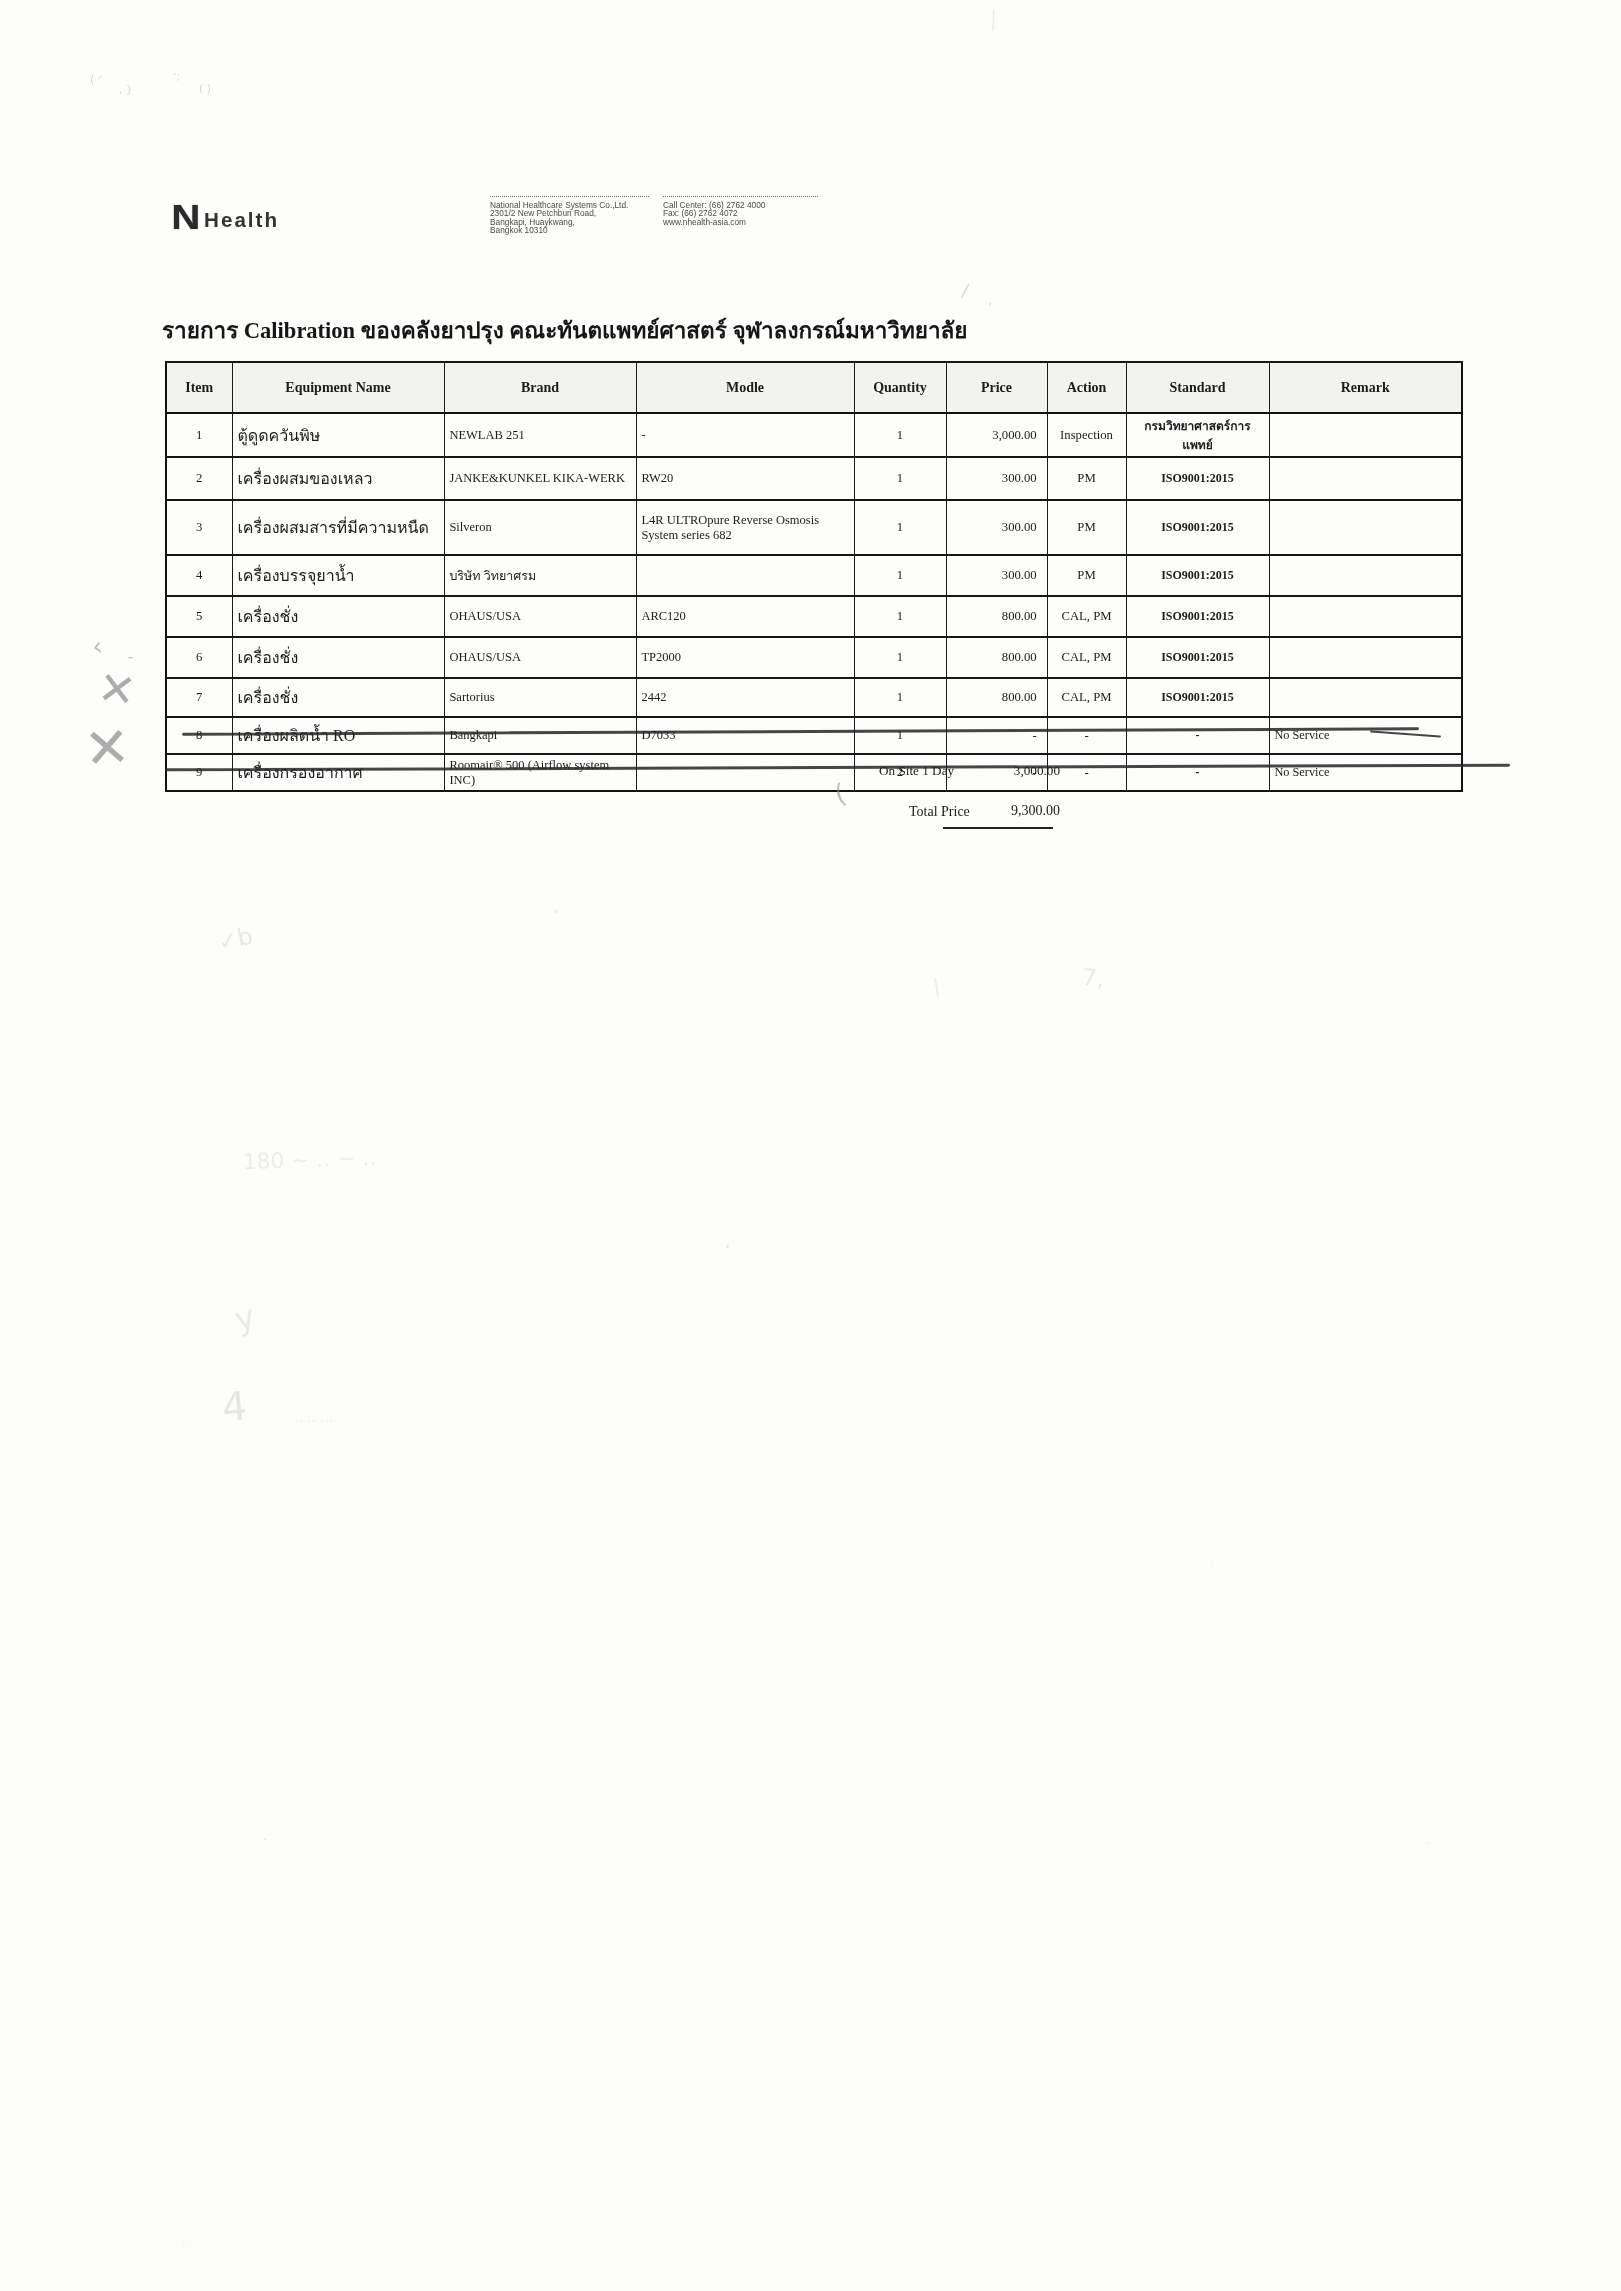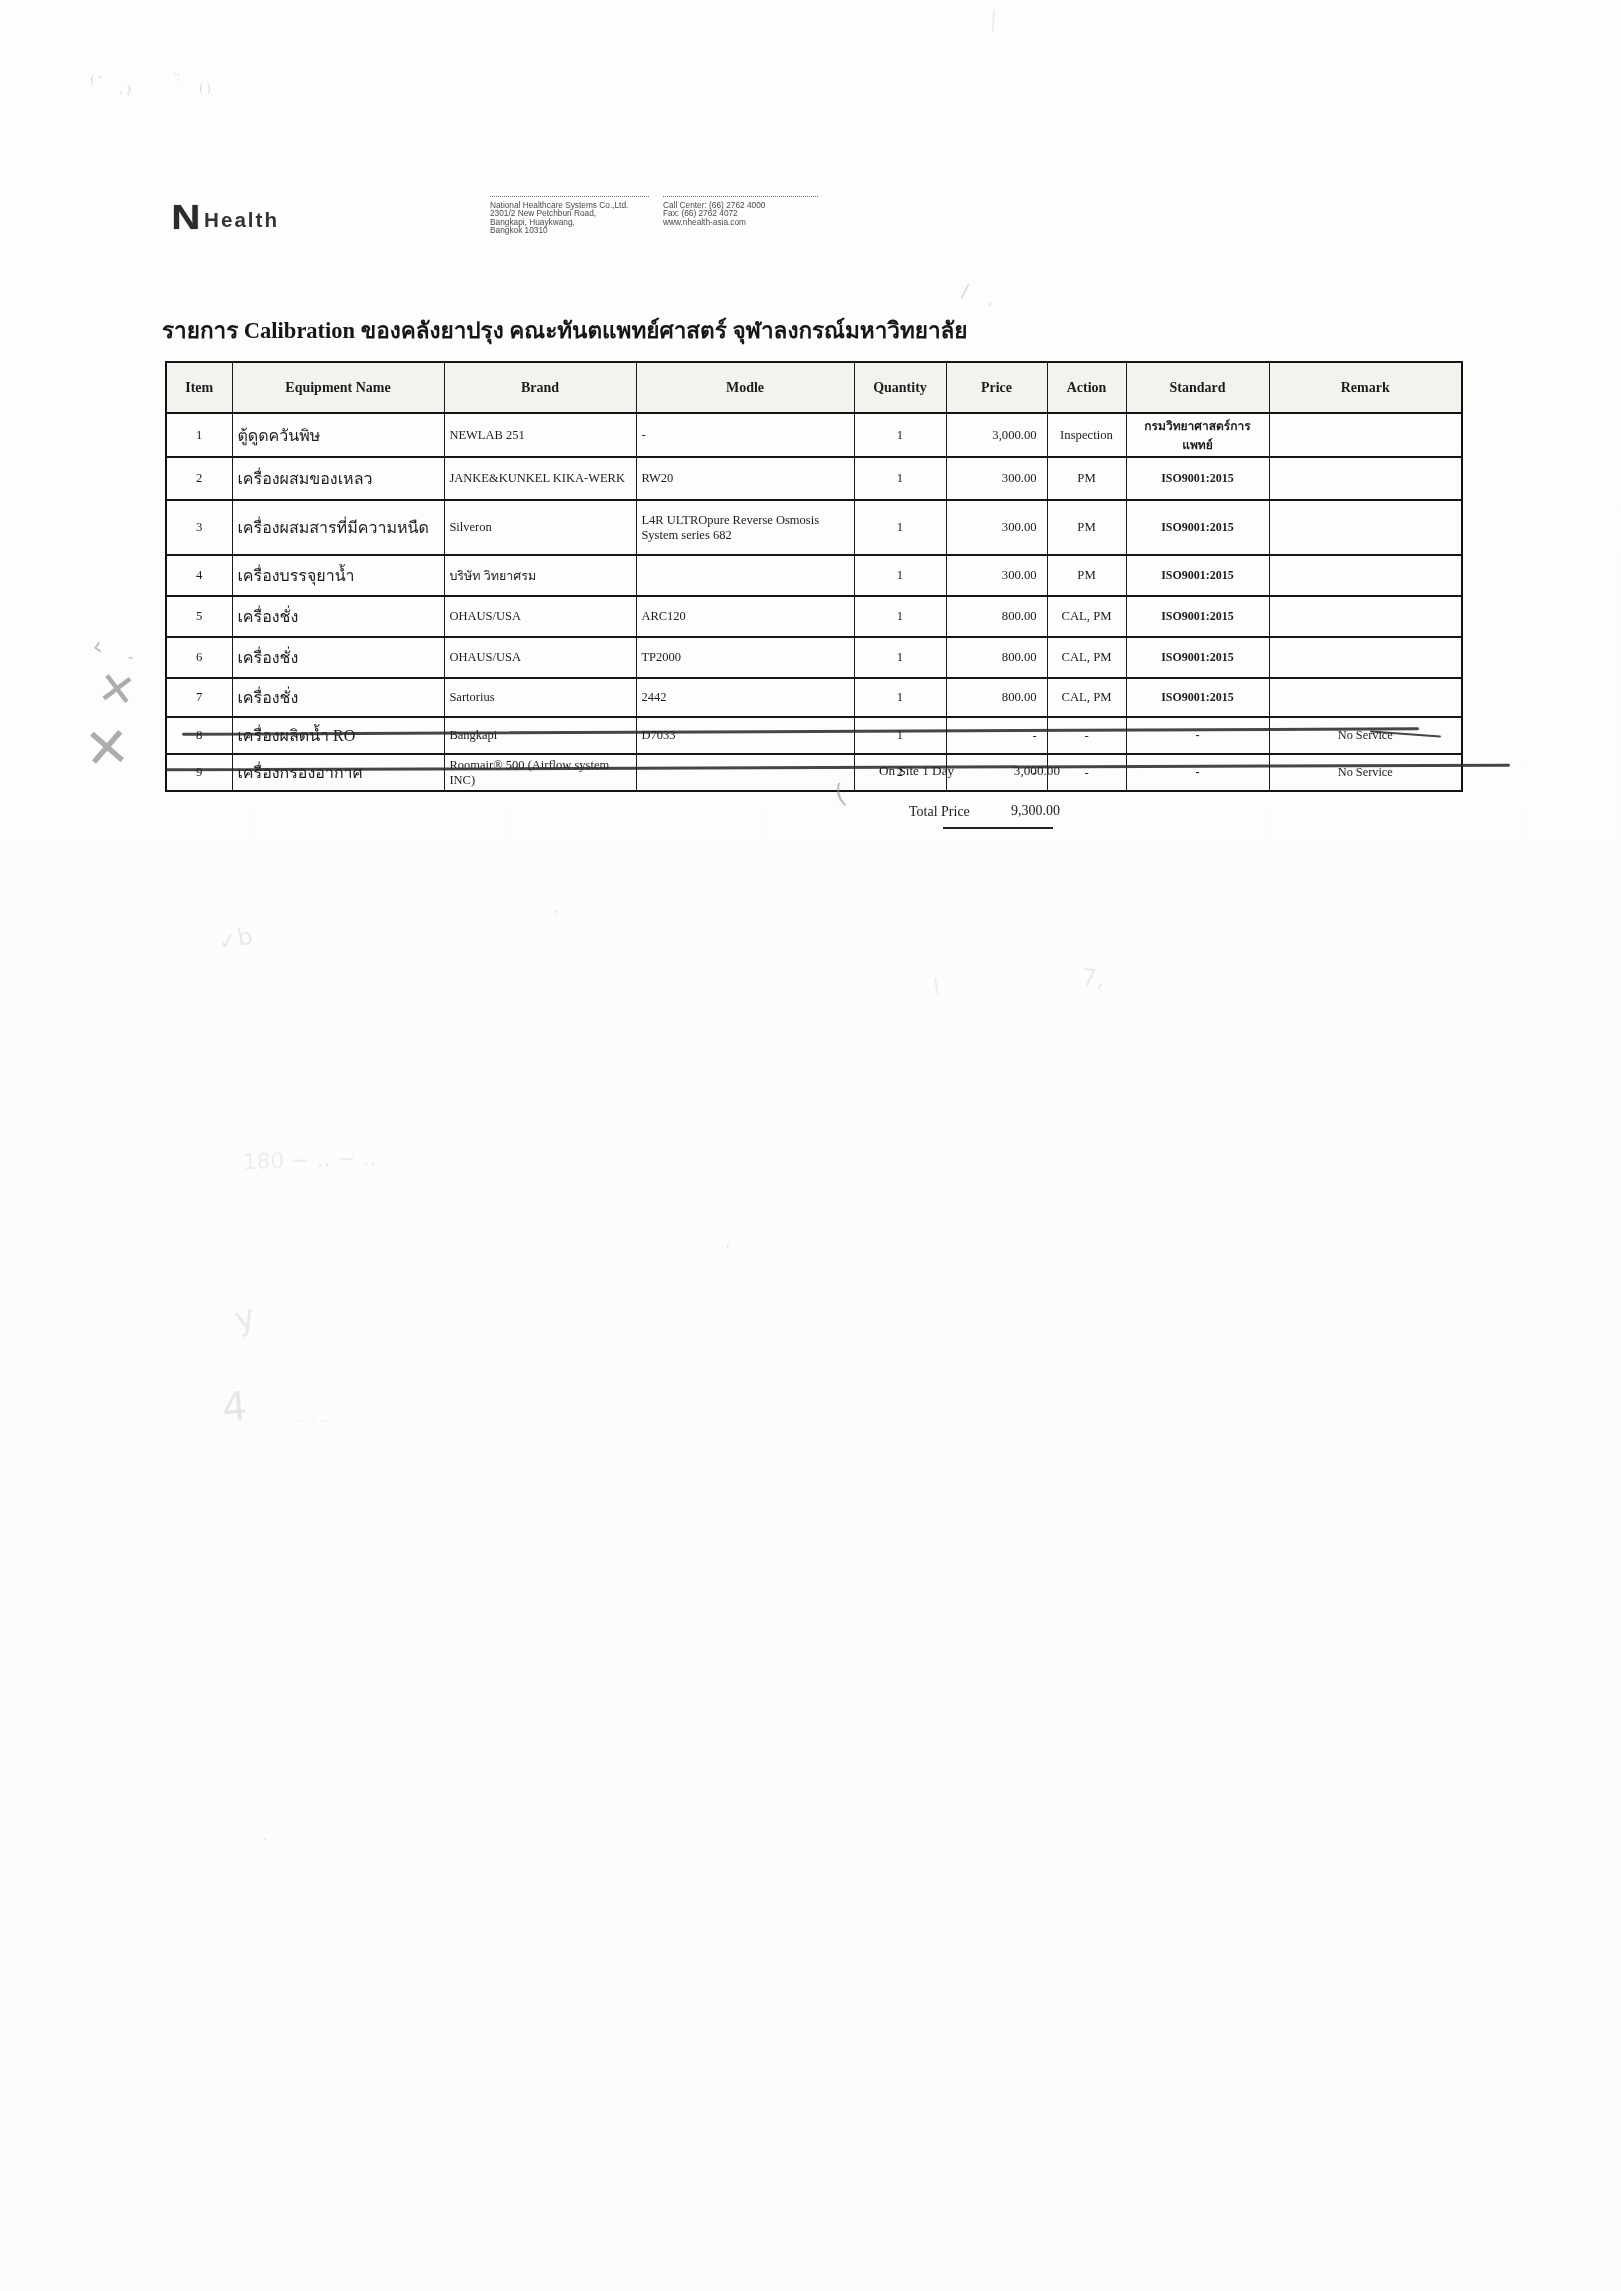--- a/index.html
+++ b/index.html
@@ -71,21 +71,21 @@
   .cal-table tbody tr:nth-child(7){height:39px;}
   .cal-table tbody tr:nth-child(8){height:37px;}
   .cal-table tbody tr:nth-child(9){height:37px;}
   td.c-item{text-align:center;}
   td.c-equipment,td.c-brand,td.c-model{text-align:left;font-size:12.5px;}
   td.c-equipment{font-size:16px;}
   td.c-quantity{text-align:center;}
   td.c-price{text-align:right;padding-right:9.8px;}
   td.c-action{text-align:center;}
   td.c-standard{text-align:center;font-size:12px;font-weight:bold;}
-  td.c-remark{text-align:center;font-size:12.3px;}
+  td.c-remark{font-size:12.3px;}
   
   .summary-row{position:absolute;font-size:13.2px;color:#1c1c1c;}
   .onsite-label{left:879px;top:763px;}
   .onsite-value{left:970px;top:763px;width:90px;text-align:right;}
   .total-label{left:885px;top:804px;font-weight:400;font-size:14px;margin-left:24px;}
   .total-value{left:970px;top:803px;width:90px;text-align:right;font-weight:400;font-size:14px;}
   .total-underline{
     position:absolute;left:943px;top:827px;width:110px;height:0;
     border-bottom:2px solid #222;
   }

